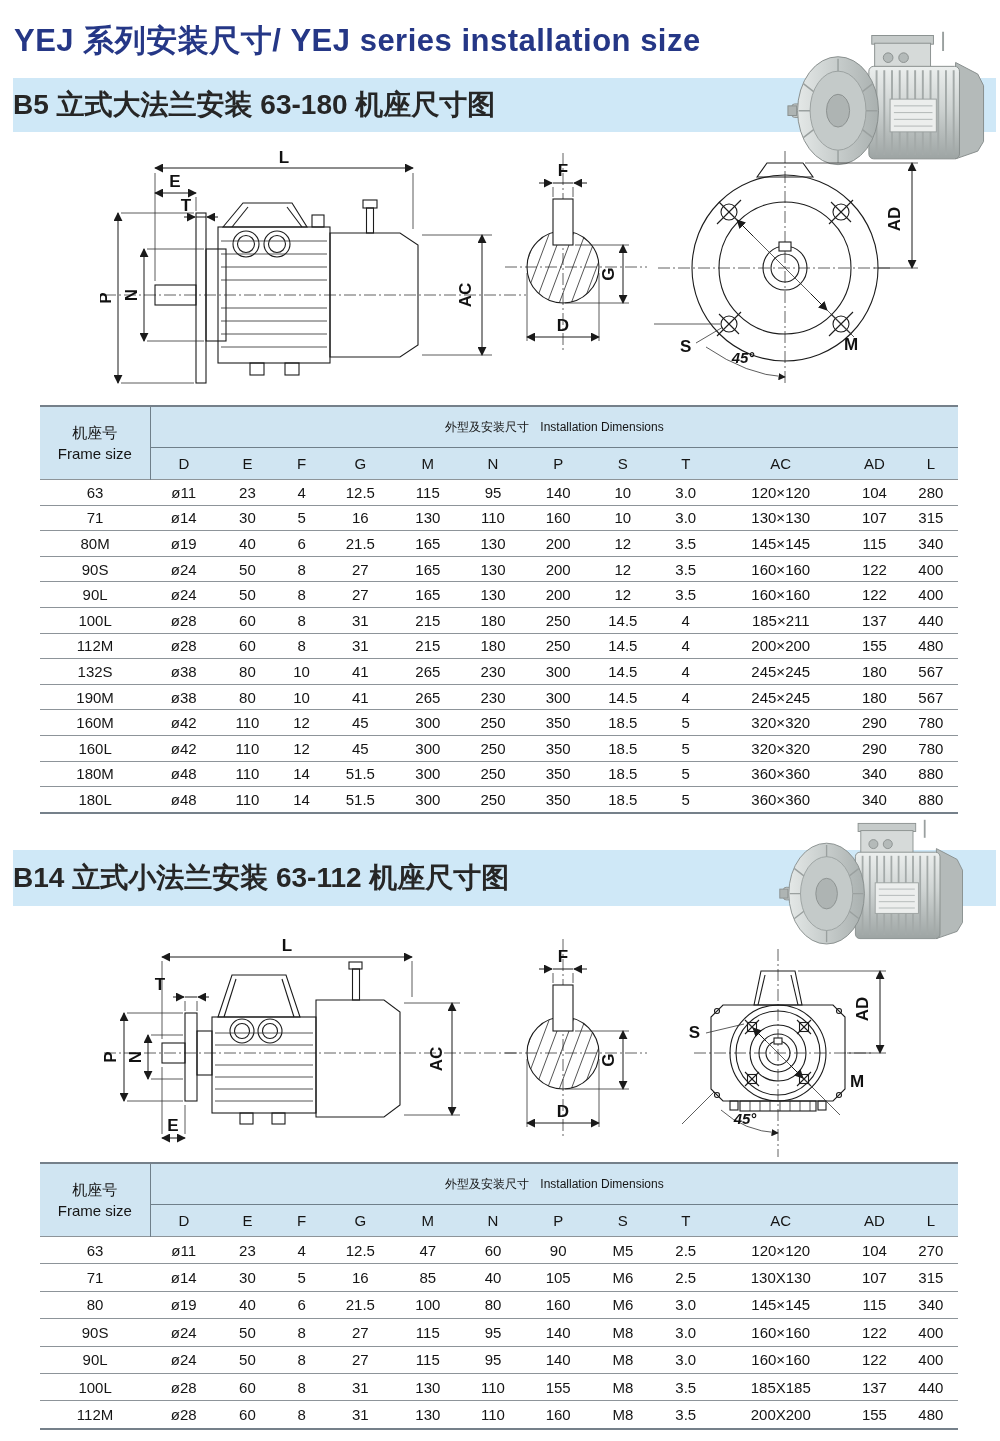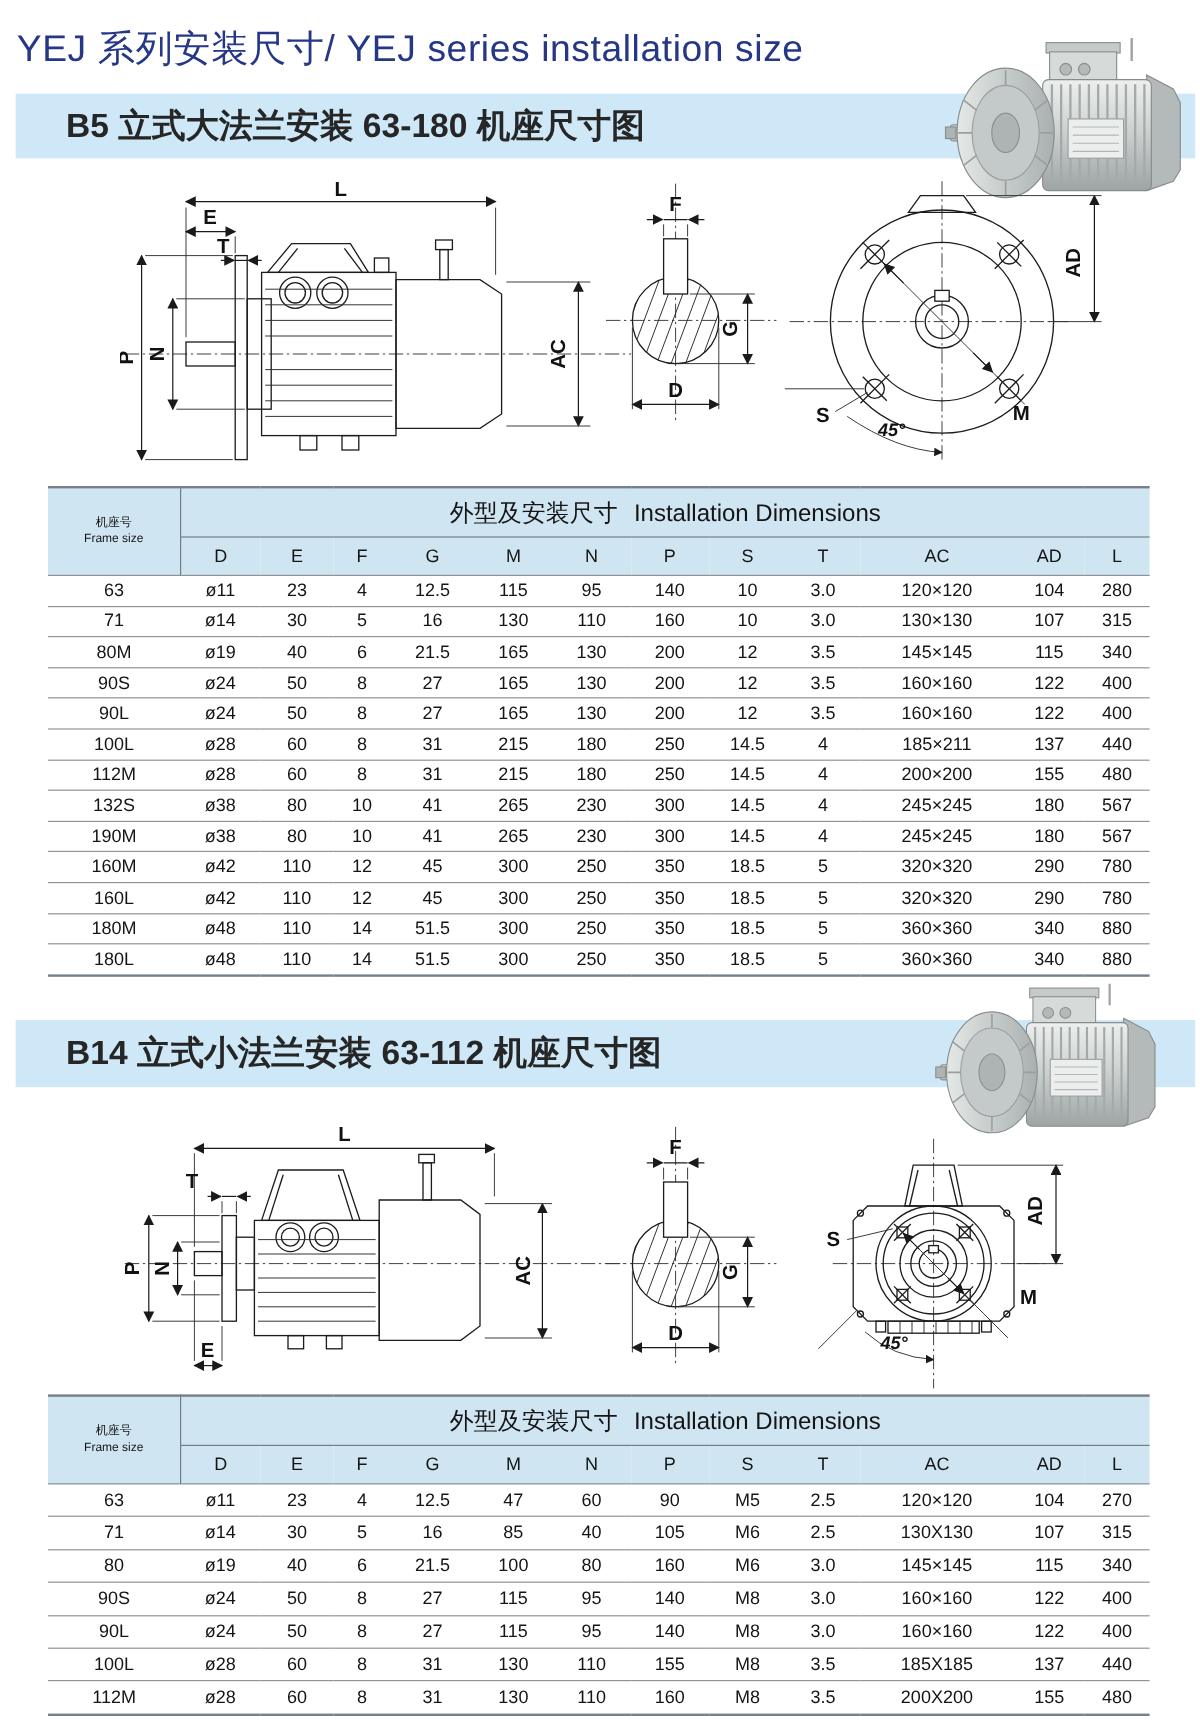--- a/index.html
+++ b/index.html
@@ -3,28 +3,28 @@
 <meta charset="utf-8">
 <style>
   html,body{margin:0;padding:0;}
   body{
     width:1000px;height:1441px;position:relative;overflow:hidden;
     background:#ffffff;color:#151515;
     font-family:"Liberation Sans","DejaVu Sans",sans-serif;
   }
   .page-title{
     position:absolute;top:20px;left:14px;margin:0;
-    font-size:31px;font-weight:normal;color:#253786;letter-spacing:0.5px;white-space:nowrap;
+    font-size:31px;font-weight:bold;color:#253786;letter-spacing:0.5px;white-space:nowrap;
   }
   .band{position:absolute;left:13px;right:4px;background:#cfe8f7;}
   .band1{top:78px;height:54px;}
   .band2{top:850px;height:56px;}
   .band .heading{
     display:block;font-size:28px;font-weight:bold;color:#262626;
-    padding-left:42px;white-space:nowrap;
+    white-space:nowrap;
   }
   .band1 .heading{line-height:54px;}
   .band2 .heading{line-height:56px;}
   .photo{position:absolute;}
   #photo1{top:28px;right:2px;width:212px;height:148px;}
   #photo2{top:818px;right:20px;width:206px;height:135px;}
   .dwg{position:absolute;}
   #d1s{left:100px;top:145px;}
   #d1c{left:501px;top:147px;}
   #d1f{left:650px;top:145px;}
@@ -41,22 +41,22 @@
   .dwg text.small{font-size:15px;font-style:italic;}
   
   .dims-table{
     position:absolute;left:40px;width:918px;border-collapse:collapse;table-layout:fixed;
     text-align:center;color:#151515;
     border-top:2px solid #75808a;border-bottom:2px solid #75808a;
   }
   #table1{top:405px;}
   #table2{top:1162px;}
   .dims-table thead th{background:#d0e5f2;font-weight:normal;padding:0;}
-  .dims-table .frame{border-right:1px solid #6f7f8a;font-size:10px;line-height:1.4;}
-  .dims-table .dims-span{border-bottom:1px solid #6f7f8a;font-size:20px;height:40px;}
+  .dims-table .frame{border-right:1px solid #6f7f8a;font-size:15px;line-height:1.4;}
+  .dims-table .dims-span{border-bottom:1px solid #6f7f8a;font-size:12px;height:40px;}
   .dims-table .dims-span .zh{margin-right:8px;}
   .dims-table tr.cols th{font-size:15px;height:31px;}
   .dims-table tbody td{border-top:1px solid #8d9499;font-size:15px;padding:0;}
   #table1 tbody td{height:24.6px;}
   #table2 tbody td{height:26.4px;}
 </style>
 </head>
 <body>
 
 <svg width="0" height="0" style="position:absolute" aria-hidden="true">

